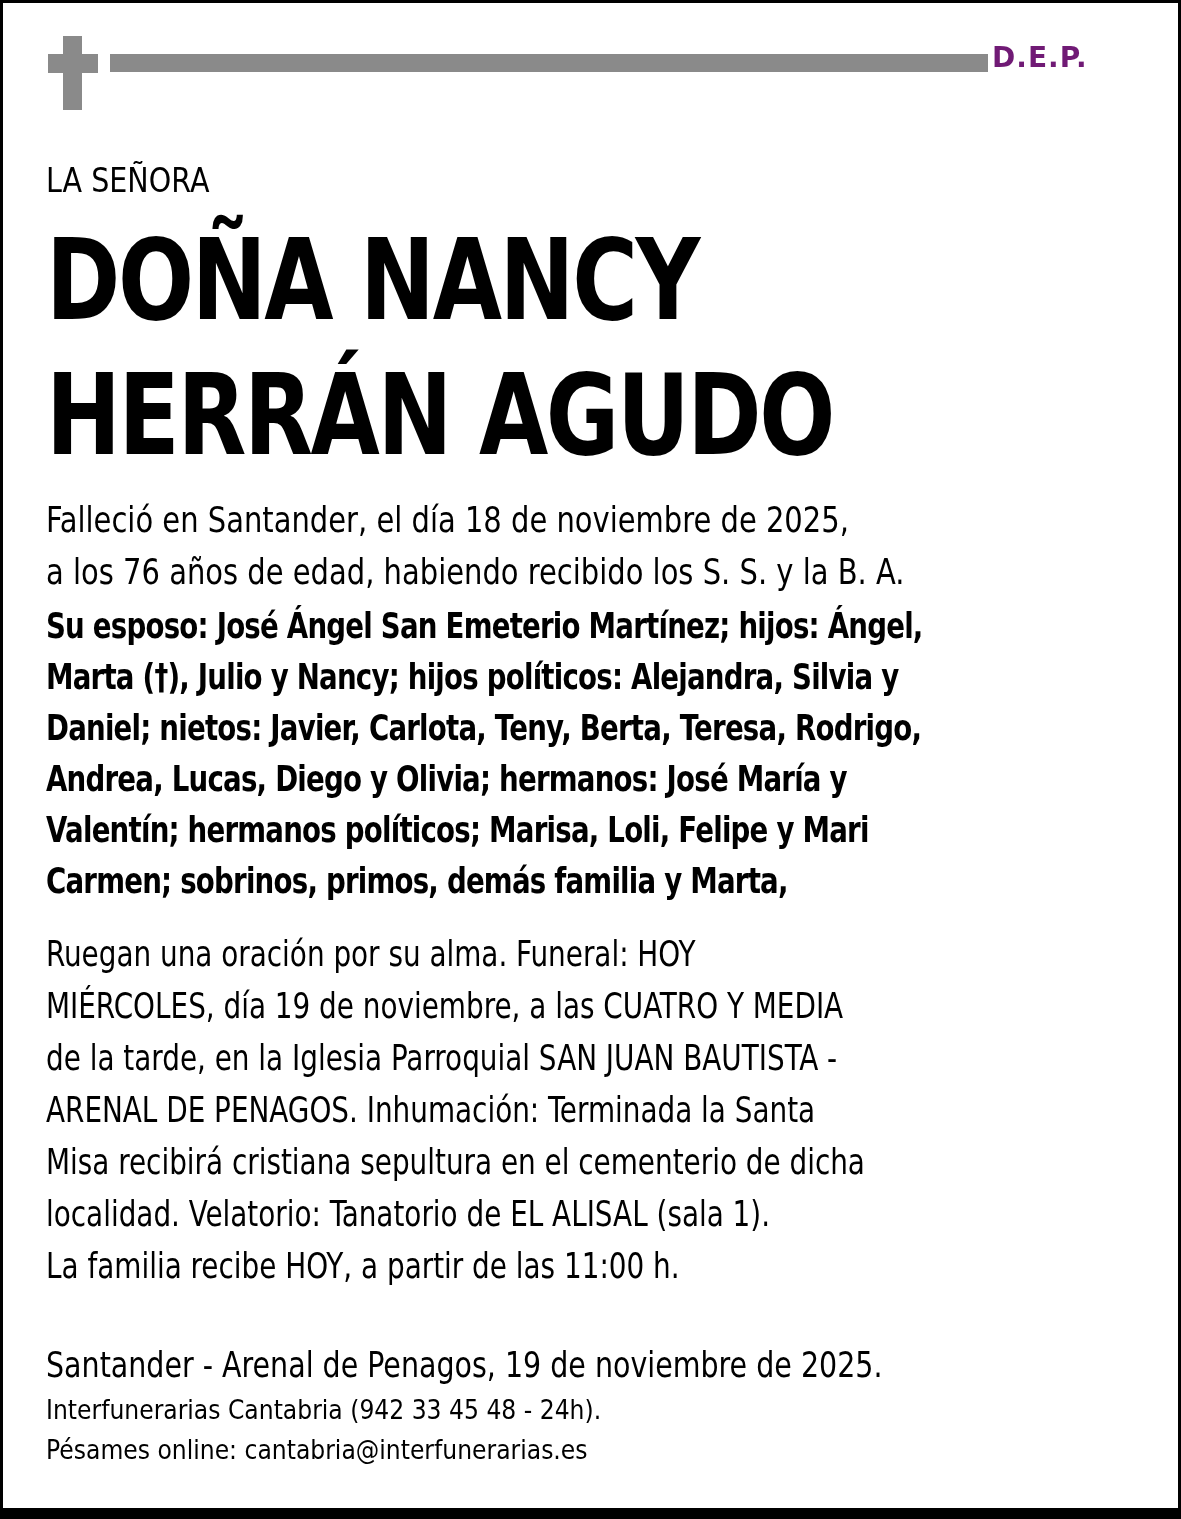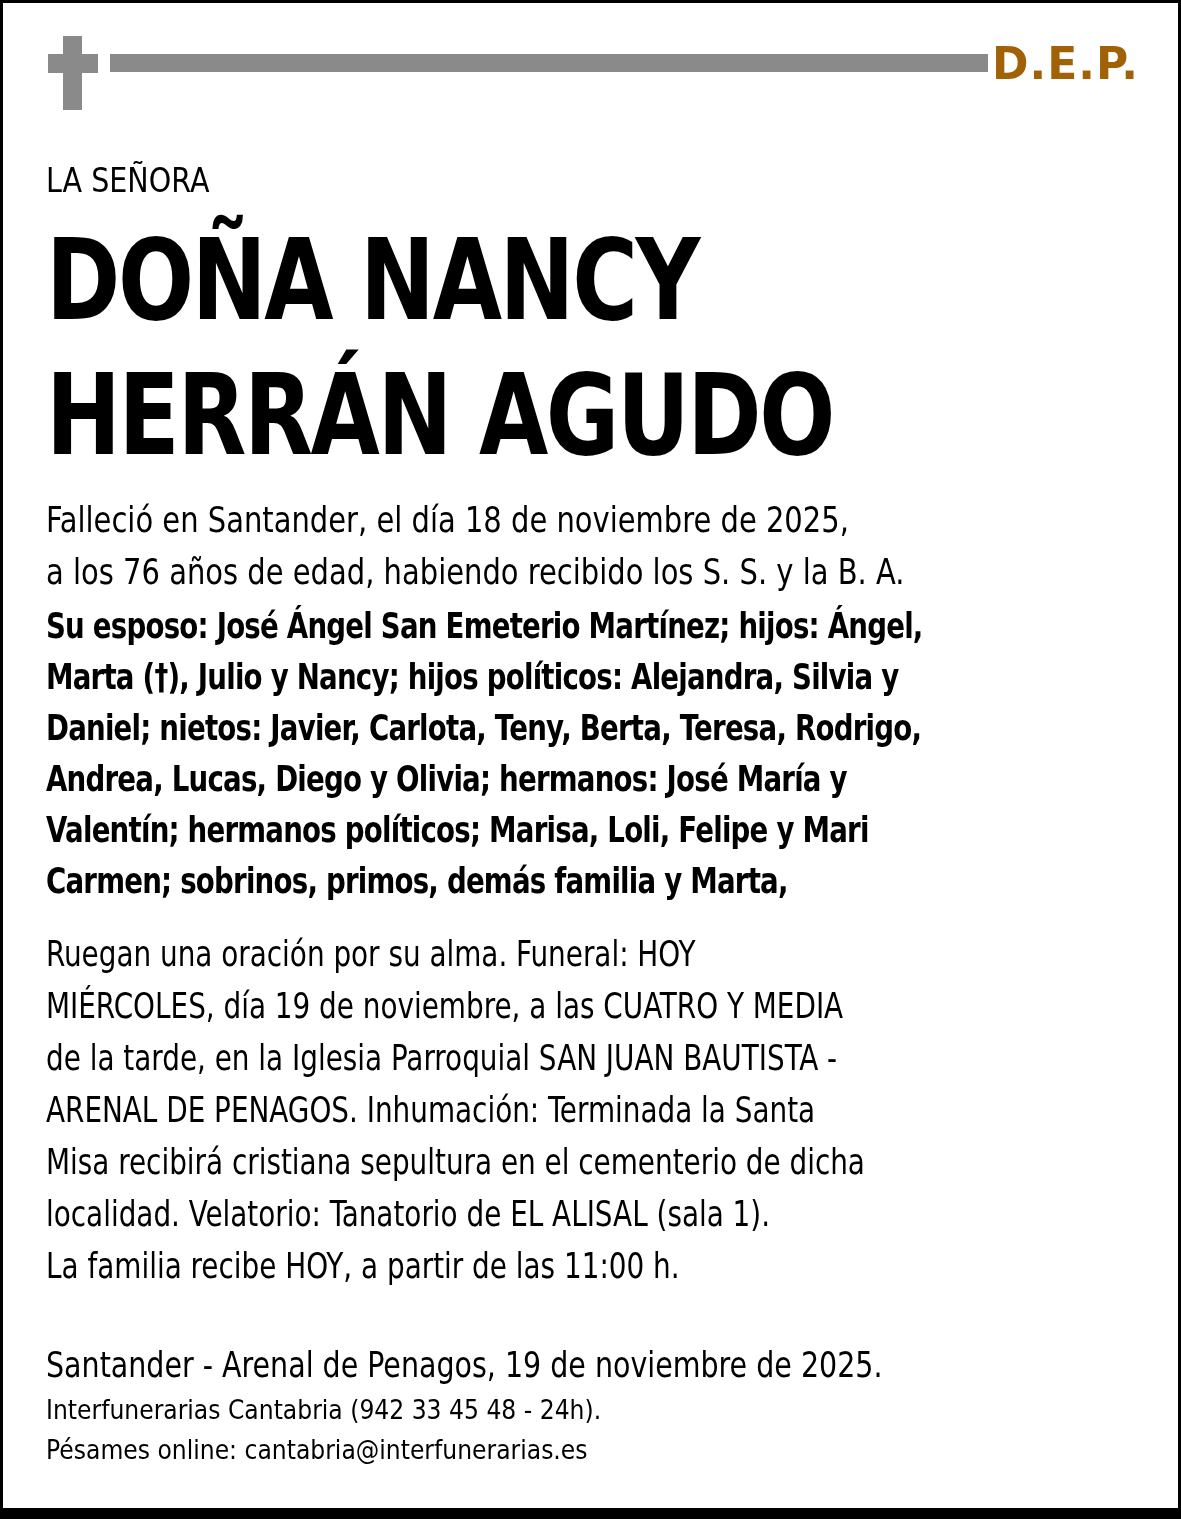--- a/index.html
+++ b/index.html
@@ -2,21 +2,21 @@
 <html><head>
 <meta charset="utf-8">
 <style>
   html, body { margin: 0; padding: 0; background: #ffffff; }
   body { width: 1181px; height: 1519px; position: relative; overflow: hidden; font-family: "Liberation Sans", sans-serif; color: #000; }
   .frame { position: absolute; left: 0; top: 0; width: 1181px; height: 1519px; box-sizing: border-box;
            border-top: 3px solid #000; border-left: 3px solid #000; border-right: 3px solid #000; border-bottom: 11px solid #000; }
   .cross-v { position: absolute; left: 63px; top: 36px; width: 19px; height: 74px; background: #8a8a8a; }
   .cross-h { position: absolute; left: 48px; top: 54px; width: 50px; height: 19px; background: #8a8a8a; }
   .rule { position: absolute; left: 110px; top: 54px; width: 878px; height: 18px; background: #8a8a8a; }
-  .dep { position: absolute; left: 992px; top: 44px; font-family: "DejaVu Sans", sans-serif; font-weight: bold; font-size: 44px; color: #a16207; letter-spacing: 1px; line-height: 40px; }
+  .dep { position: absolute; left: 992px; top: 38px; font-family: "DejaVu Sans", sans-serif; font-weight: bold; font-size: 28px; color: #701a75; letter-spacing: 1px; line-height: 40px; }
   .line { position: absolute; left: 46px; white-space: nowrap; transform-origin: 0 0; }
   .reg { font-family: "DejaVu Sans Condensed", "DejaVu Sans", sans-serif; font-size: 36px; line-height: 44px; }
   .small { font-family: "DejaVu Sans", sans-serif; font-size: 27px; line-height: 34px; }
   .bold { font-family: "DejaVu Sans", sans-serif; font-weight: bold; font-size: 35px; line-height: 44px; letter-spacing: -1px; }
   .title { font-family: "DejaVu Sans", sans-serif; font-weight: bold; font-size: 112px; line-height: 120px; letter-spacing: -3px; }
   .intro { font-family: "DejaVu Sans", sans-serif; font-size: 34px; line-height: 40px; }
 </style>
 </head>
 <body>
 

